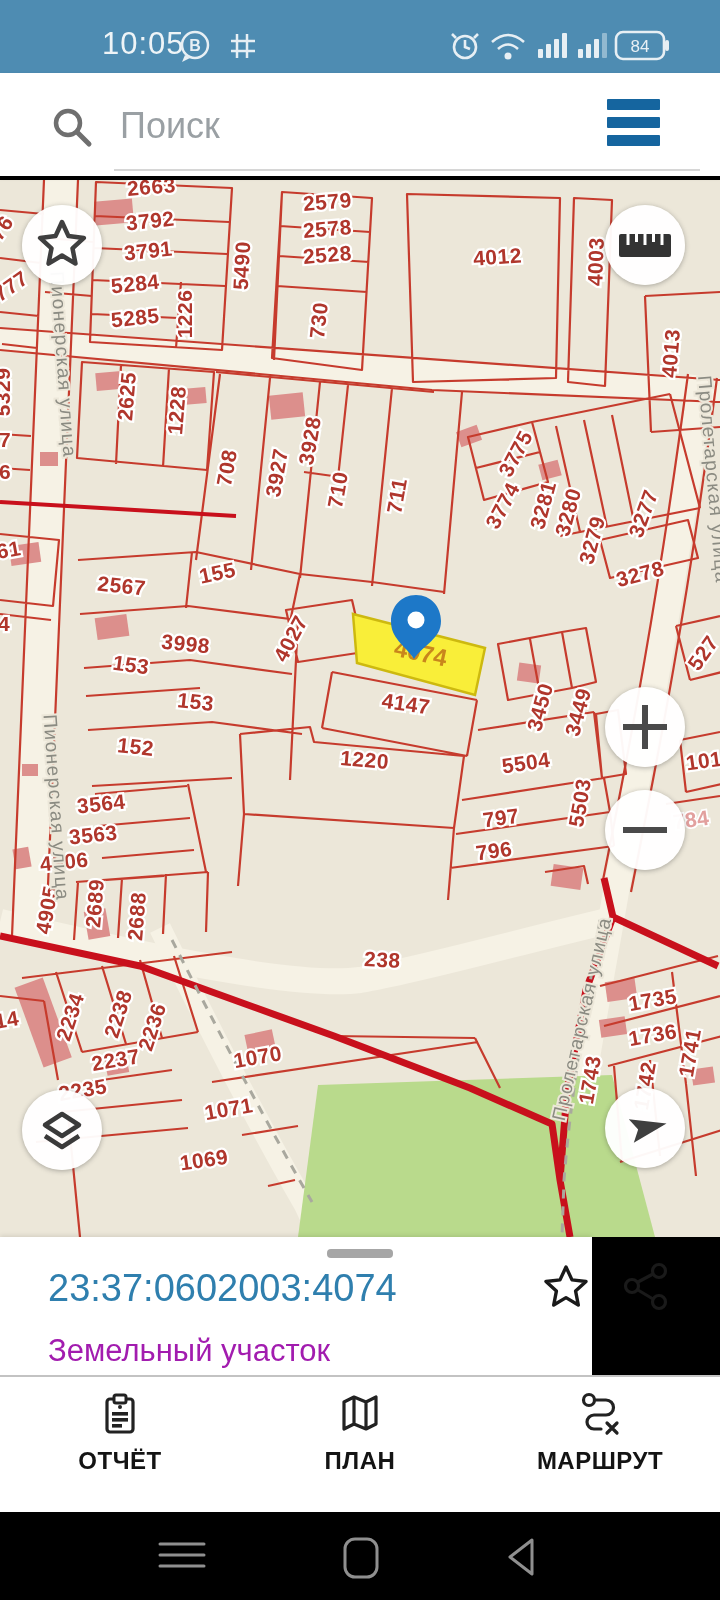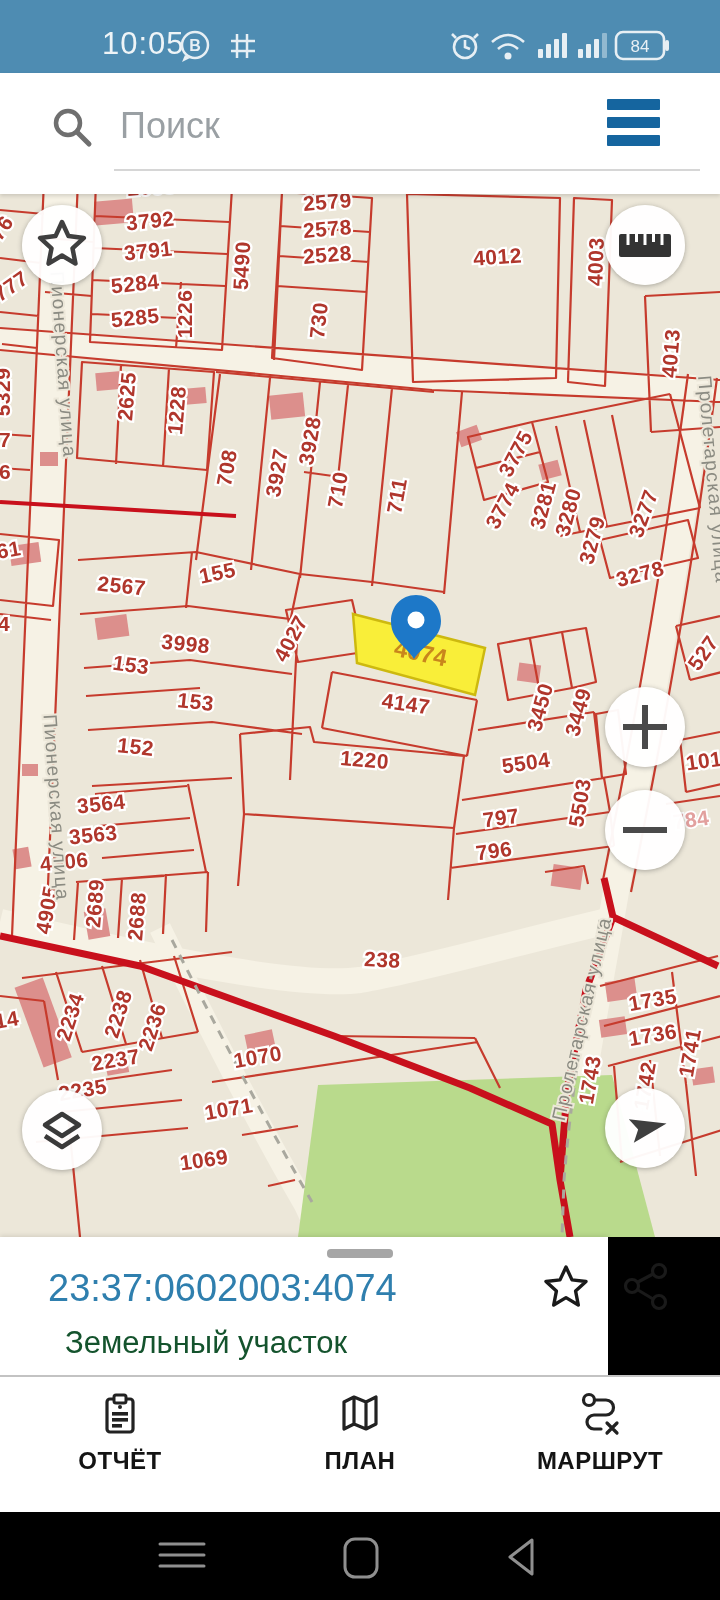--- a/index.html
+++ b/index.html
@@ -3,21 +3,21 @@
 <meta charset="utf-8">
 <style>
   html,body{margin:0;padding:0;}
   body{width:720px;height:1600px;position:relative;overflow:hidden;background:#000;
        font-family:"Liberation Sans",sans-serif;}
   
   .status{position:absolute;top:0;left:0;width:720px;height:88px;background:#4e8cb2;}
   .status .time{position:absolute;left:102px;top:26px;font-size:31px;color:#eef4f7;letter-spacing:1px;}
   .status svg{position:absolute;top:0;}
   
-  .search{position:absolute;top:73px;left:0;width:720px;height:121px;background:#ffffff;
+  .search{position:absolute;top:73px;left:0;width:720px;height:103px;background:#ffffff;
           box-shadow:0 2px 4px rgba(0,0,0,.14);z-index:5;}
   .search-icon{position:absolute;left:50px;top:32px;}
   .search-input{position:absolute;left:118px;top:24px;width:460px;height:56px;border:none;outline:none;
           font-size:36px;color:#555;font-family:"Liberation Sans",sans-serif;background:transparent;}
   .search-input::placeholder{color:#9aa0a4;}
   .search-underline{position:absolute;left:114px;top:96px;width:586px;height:2px;background:#d6d6d6;}
   .hamburger{position:absolute;right:60px;top:26px;width:53px;cursor:pointer;}
   .hamburger div{width:53px;height:11px;background:#15659f;margin-bottom:7px;border-radius:1px;}
   
   .map{position:absolute;top:180px;left:0;width:720px;height:1057px;overflow:hidden;background:#ece7d9;}
@@ -27,24 +27,24 @@
   .plabel.pink{fill:#e2a09e;stroke-width:3.5px;}
   .slabel{font:400 19px "Liberation Sans",sans-serif;fill:#8b8b82;stroke:#ece7d9;stroke-width:4px;
           paint-order:stroke;text-anchor:middle;letter-spacing:1.5px;}
   .sel-label{font:700 24px "Liberation Sans",sans-serif;fill:#c9861c;stroke:#f9ee39;stroke-width:3px;
           paint-order:stroke;text-anchor:middle;}
   .map-btn{position:absolute;width:80px;height:80px;border-radius:50%;background:rgba(255,255,255,.96);
           box-shadow:0 1px 5px rgba(60,60,60,.4);display:flex;align-items:center;justify-content:center;
           cursor:pointer;z-index:4;}
   
   .sheet{position:absolute;top:1237px;left:0;width:592px;height:138px;background:#ffffff;z-index:6;
-         box-shadow:0 -1px 5px rgba(0,0,0,.12);padding-left:16px;}
+         box-shadow:0 -1px 5px rgba(0,0,0,.12);}
   .handle{position:absolute;left:327px;top:12px;width:66px;height:9px;background:#a6a6a6;border-radius:4px;}
   .cad-number{position:absolute;left:48px;top:30px;font-size:38px;color:#2f7fae;cursor:pointer;}
-  .cad-sub{position:absolute;left:48px;top:88px;font-size:31px;color:#14532d;margin-left:17px;}
+  .cad-sub{position:absolute;left:48px;top:96px;font-size:31px;color:#a21caf;}
   .sheet-ic{position:absolute;top:25px;cursor:pointer;}
   
   .nav{position:absolute;top:1375px;left:0;width:720px;height:137px;background:#ffffff;
        border-top:2px solid #c3c3c3;z-index:6;}
   .nav-item{position:absolute;top:14px;width:200px;display:flex;flex-direction:column;align-items:center;cursor:pointer;}
   .nav-item span{margin-top:10px;font-size:24px;font-weight:600;color:#141414;letter-spacing:.5px;text-align:center;}
   
   .abar{position:absolute;top:1512px;left:0;width:720px;height:88px;background:#000;z-index:6;}
   .abar svg{position:absolute;top:24px;cursor:pointer;}
 </style>

